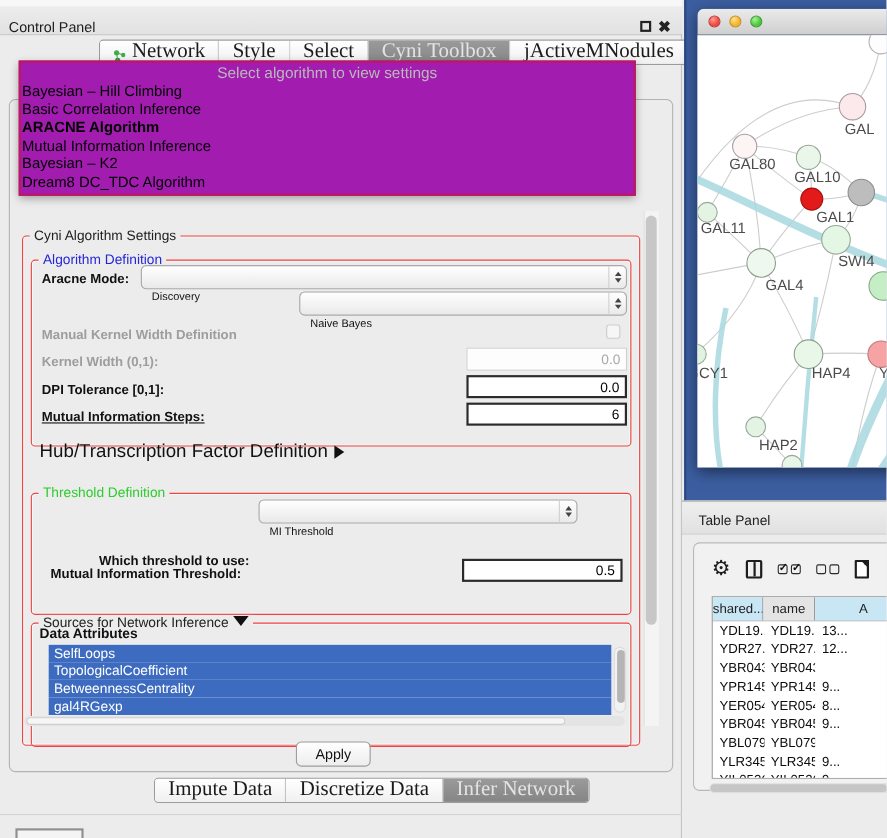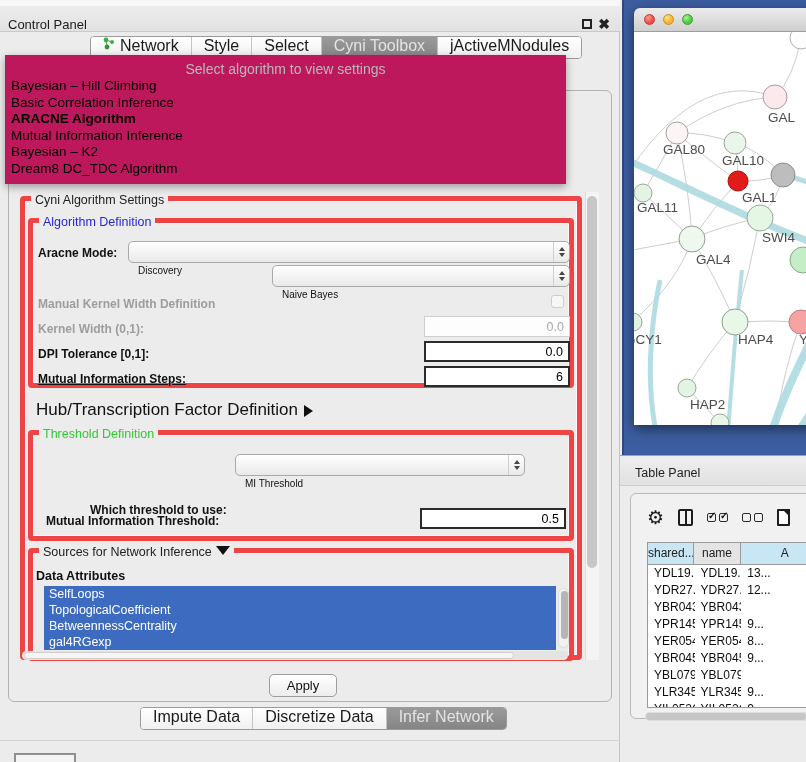--- a/index.html
+++ b/index.html
@@ -12,40 +12,40 @@
   #control-panel { left:0; top:0; width:620px; height:762px; background:#ececec; border-right:1px solid #c4c4c4; }
   #cp-top-strip { left:0; top:0; width:620px; height:6px; background:#f7f7f7; }
   #cp-titlebar { left:0; top:6px; width:620px; height:26px; background:linear-gradient(#ececec,#e2e2e2); border-bottom:1px solid #c9c9c9; }
   #cp-title { left:8px; top:11px; font-size:13px; color:#1c1c1c; }
   .win-btn { top:12px; width:12px; height:12px; font-size:12px; line-height:12px; color:#222; text-align:center; cursor:default; }
   #cp-float { right:28px; top:13px; width:10px; height:10px; border:2px solid #222; }
   #cp-close { right:10px; font-weight:bold; font-size:14px; }
 
   
   .tabgroup { display:flex; border:1px solid #9b9b9b; border-radius:4px; overflow:hidden; background:#fdfdfd; height:23px; }
-  .tab { display:flex; align-items:flex-start; gap:5px; padding:0 12px; font-size:16px; color:#1a1a1a;
-         background:linear-gradient(#ffffff,#f0f0f0); border-right:1px solid #c3c3c3; white-space:nowrap; }
+  .tab { display:flex; align-items:flex-end; gap:5px; padding:0 12px; font-size:19px; color:#1a1a1a;
+         background:linear-gradient(#ffffff,#f0f0f0); border-right:1px solid #c3c3c3; white-space:nowrap;font-family:Liberation Serif, serif; }
   .tab:last-child { border-right:none; }
   .tab.selected { background:linear-gradient(#9a9a9a,#858585); color:#e4e4e4; }
   #cp-tabs { left:90px; top:36px; }
   #cp-bottom-tabs { left:140px; top:707px; }
   .tab-icon svg { display:block; }
 
   
   #cp-content { left:8px; top:90px; width:604px; height:612px; border:1px solid #b3b3b3; border-radius:6px; background:#ececec; }
 
   
-  #algo-dropdown { left:5px; top:55px; width:561px; background:#be185d; border:5px solid #be185d;
+  #algo-dropdown { left:17px; top:55px; width:561px; background:#a21caf; border:2px solid #be185d;
                    box-shadow:0 3px 8px rgba(0,0,0,.35); padding-bottom:2px; z-index:50; }
   #algo-placeholder { text-align:center; color:#b9b9b9; font-size:14px; height:18px; line-height:18px; }
   .dd-item { font-size:13.5px; line-height:16.5px; padding-left:1px; color:#000; }
   .dd-item.bold { font-weight:bold; }
 
   
-  .group { position:absolute; border:5px solid #ef4444; border-radius:4px; box-shadow:inset 0 0 0 1px rgba(255,255,255,.6); }
+  .group { position:absolute; border:1px solid #ef4444; border-radius:4px; box-shadow:inset 0 0 0 1px rgba(255,255,255,.6);margin-top:18px; }
   .group-legend { position:absolute; top:-8px; left:6px; background:#ececec; padding:0 4px; font-size:12.5px; }
   .legend-blue { color:#2727d8; }
   .legend-green { color:#2ecc2e; }
   .legend-dark { color:#222; }
 
   .lbl { position:absolute; font-size:12px; font-weight:bold; color:#111; white-space:nowrap; }
   .lbl.disabled { color:#9d9d9d; }
 
   .combo { position:absolute; height:22px; border:1px solid #a9a9a9; border-radius:5px;
            background:linear-gradient(#ffffff,#e9e9e9); display:flex; align-items:center; }

